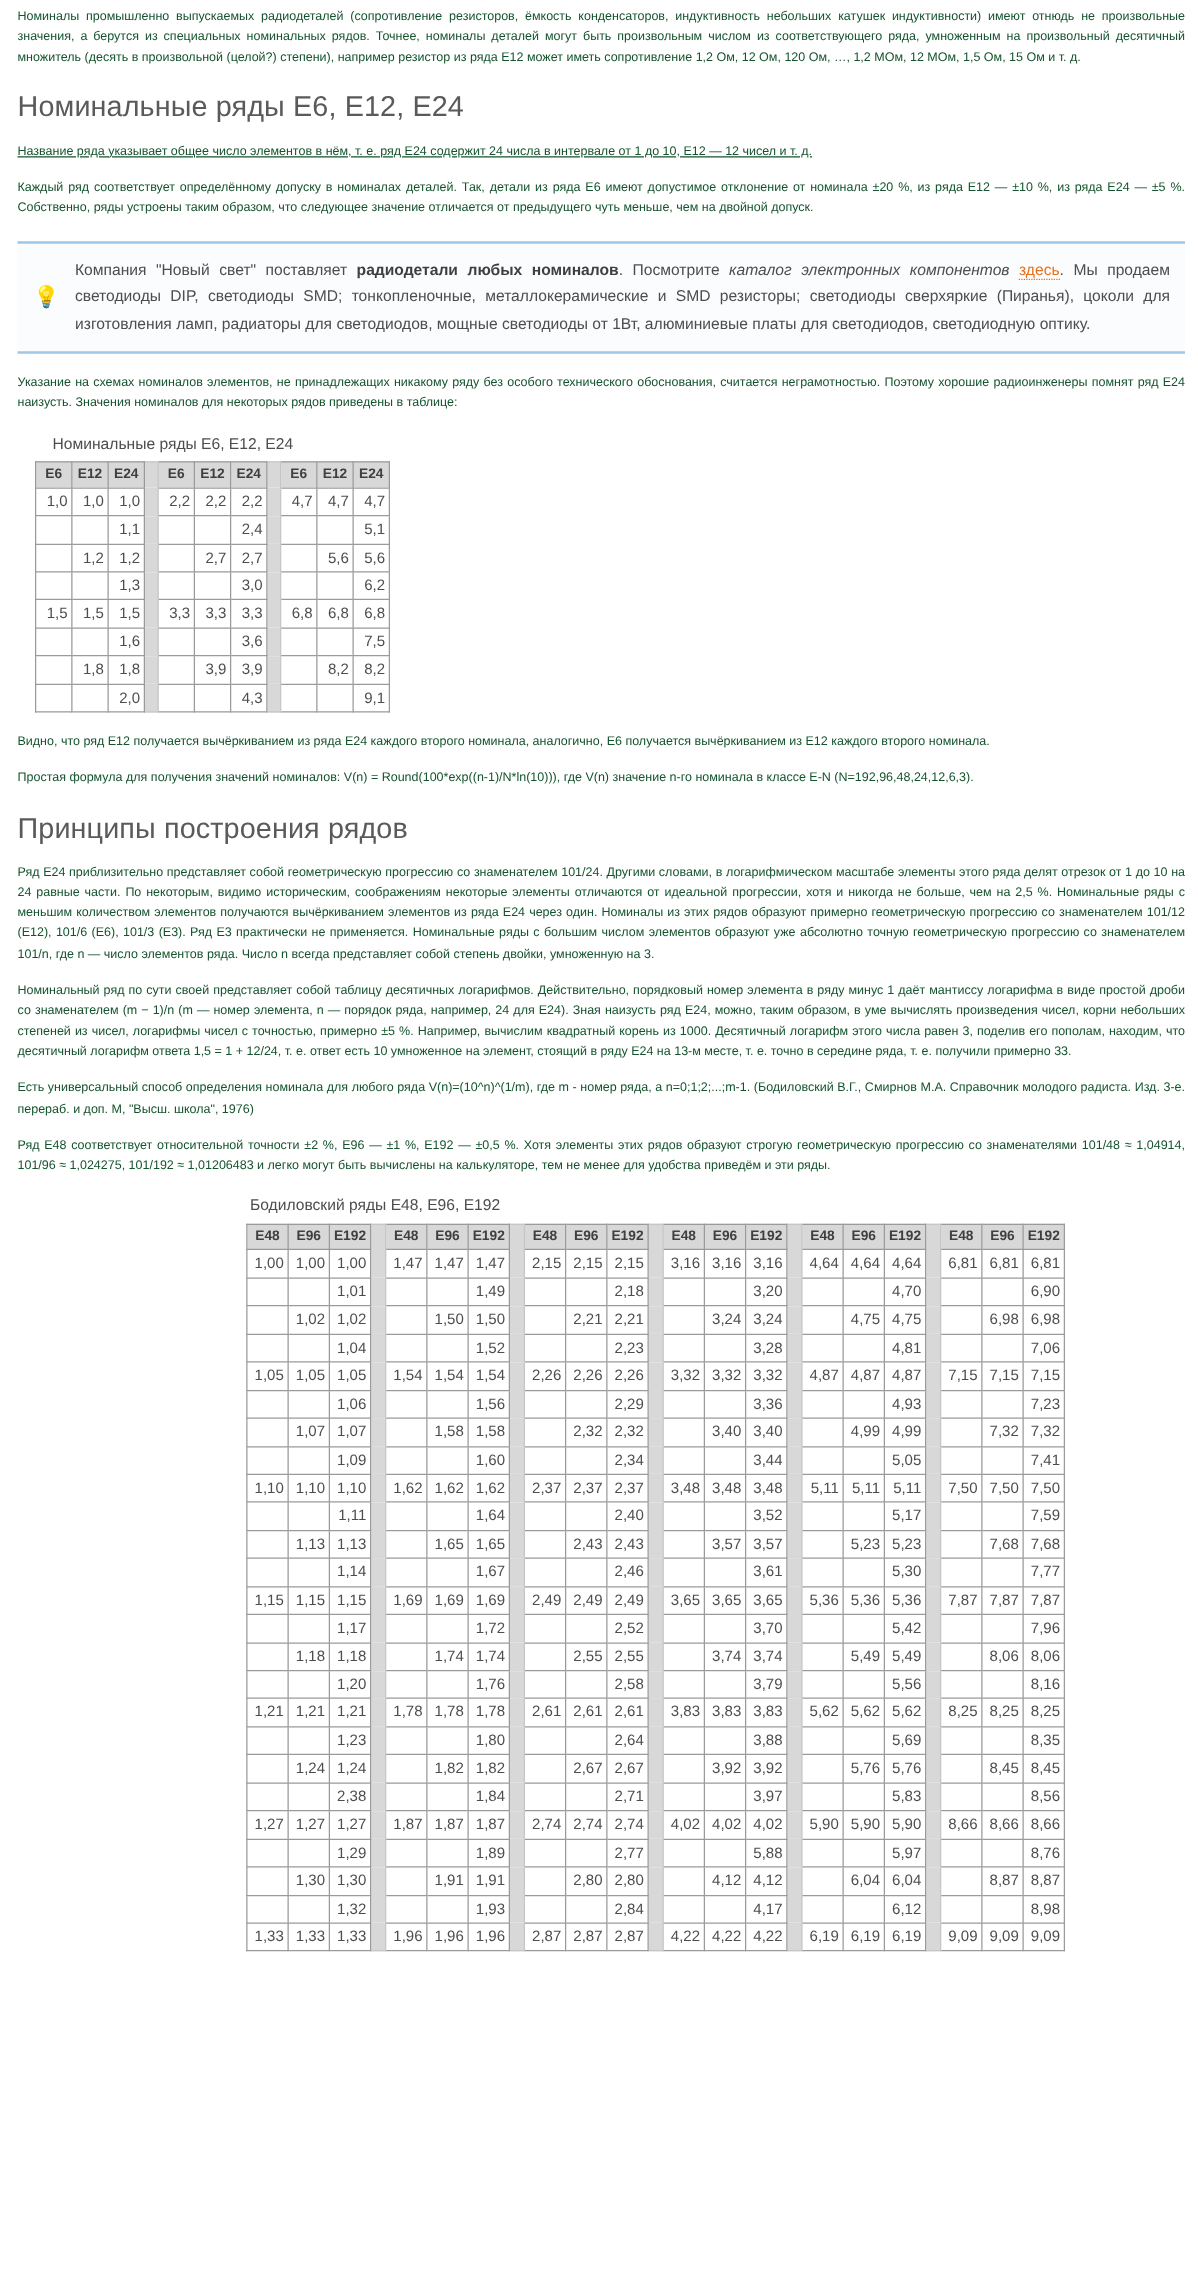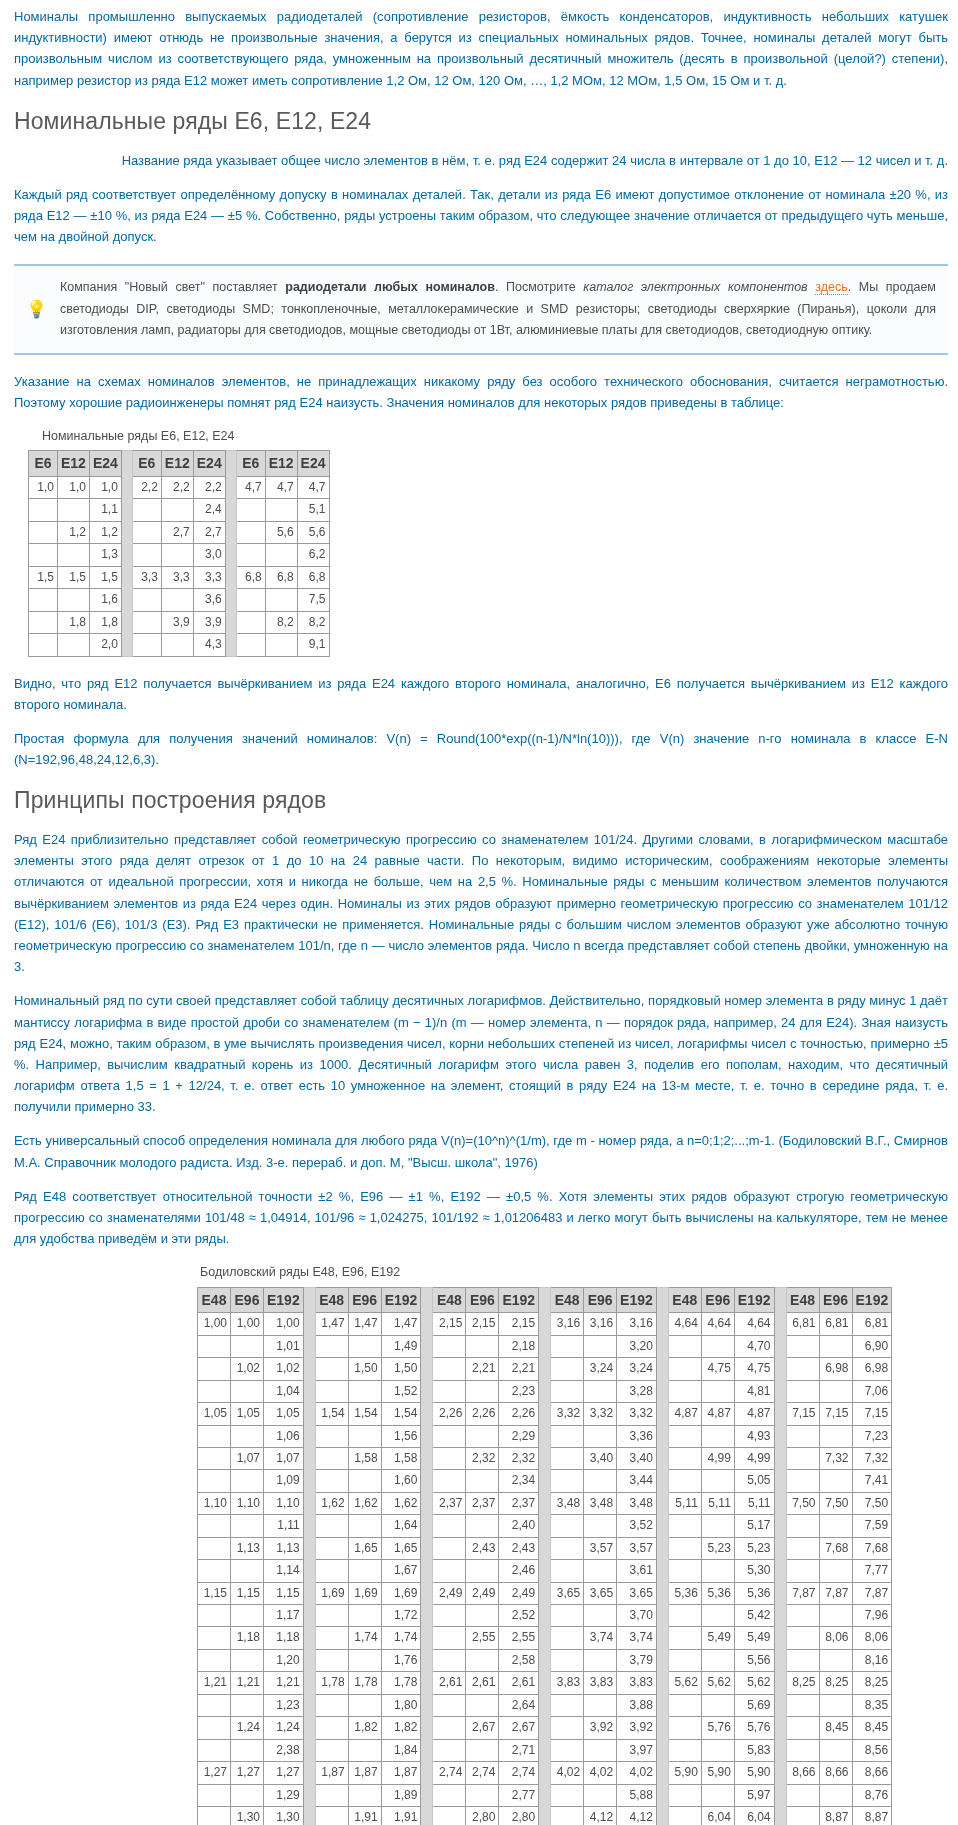--- a/index.html
+++ b/index.html
@@ -12,25 +12,25 @@
     width: 958px;
     font-family: "Liberation Sans", sans-serif;
     color: #4a4a4a;
     font-size: 12.5px;
     line-height: 1.62;
     padding: 6px 10px 10px 14px;
   }
   p.para {
     margin: 0 0 13px 0;
     text-align: justify;
-    color: #0369a1;
-    font-size: 13px;
+    color: #14532d;
+    font-size: 10px;
     line-height: 1.63;
   }
-  p.para.compact { text-align: right; }
+  p.para.compact { text-align: left; text-decoration: underline; }
   h2.section-title {
     font-family: "Liberation Sans", sans-serif;
     font-weight: normal;
     font-size: 23px;
     color: #5a5a5a;
     margin: 16px 0 14px 0;
     line-height: 1.25;
     letter-spacing: 0.1px;
   }
   
@@ -78,21 +78,21 @@
     border-spacing: 0;
     font-size: 12px;
     color: #4d4d4d;
     background: #fff;
     table-layout: fixed;
   }
   table.eseries th {
     background: #d8d8d8;
     border: 1px solid #9a9a9a;
     font-weight: bold;
-    font-size: 14px;
+    font-size: 11px;
     color: #3f3f3f;
     text-align: center;
     padding: 1px 3px;
     height: 17px;
   }
   table.eseries td {
     border: 1px solid #9a9a9a;
     text-align: right;
     padding: 1px 3px 1px 2px;
     height: 17px;

